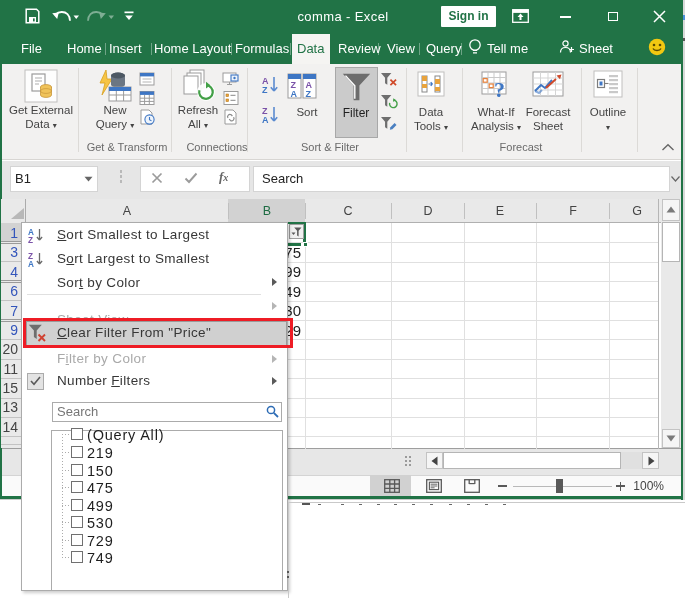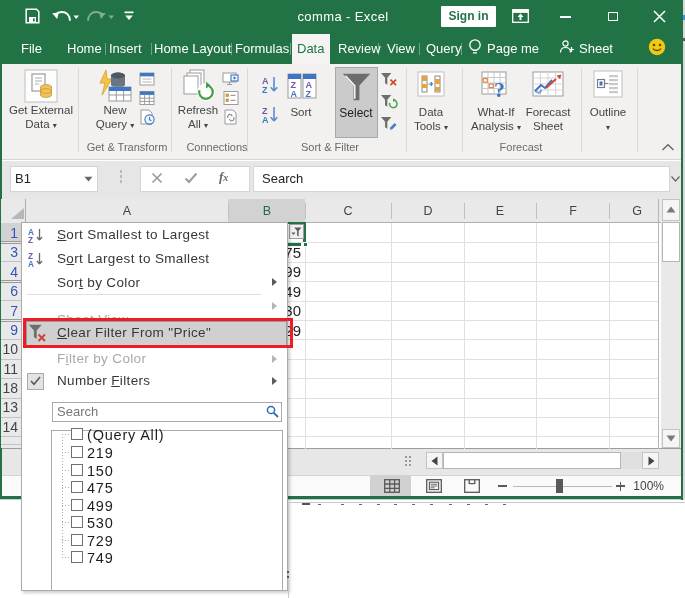--- a/index.html
+++ b/index.html
@@ -115,21 +115,21 @@
     <div class="abs" style="left:291.5px;top:34px;width:38.5px;height:30px;background:#f5f4f2;"></div>
     <div class="abs" style="left:297px;top:40.5px;color:#217346;font-size:13px;">Data</div>
     <div class="abs tab" style="left:338px;">Review</div>
     <div class="abs tab" style="left:387px;">View</div>
     <div class="abs tab" style="left:426px;">Query</div>
 
     <svg class="abs" style="left:468px;top:38px" width="14" height="19" viewBox="0 0 14 19">
       <circle cx="7" cy="7" r="5.2" fill="none" stroke="#fff" stroke-width="1.3"></circle>
       <path d="M5 12.5 h4 M5 14.8 h4" stroke="#fff" stroke-width="1.2"></path>
     </svg>
-    <div class="abs tab" style="left:487px;">Page me</div>
+    <div class="abs tab" style="left:487px;">Tell me</div>
 
     <svg class="abs" style="left:559px;top:39px" width="16" height="16" viewBox="0 0 16 16">
       <circle cx="6.5" cy="4.5" r="2.6" fill="none" stroke="#fff" stroke-width="1.2"></circle>
       <path d="M1.5 13.5 c0-3.4 2.3-5 5-5 c2.7 0 5 1.6 5 5" fill="none" stroke="#fff" stroke-width="1.2"></path>
       <path d="M12.5 8 v5 M10 10.5 h5" stroke="#fff" stroke-width="1.2"></path>
     </svg>
     <div class="abs tab" style="left:579px;">Sheet</div>
 
     <svg class="abs" style="left:648px;top:38px" width="18" height="18" viewBox="0 0 18 18">
       <circle cx="9" cy="9" r="8.2" fill="#f2c811"></circle>
@@ -242,28 +242,28 @@
     <svg class="abs" style="left:287px;top:73px" width="30" height="26" viewBox="0 0 30 26">
       <rect x="1" y="1" width="13" height="24" fill="#fff" stroke="#9b9b9b"></rect>
       <rect x="1" y="1" width="13" height="5" fill="#3e76c4"></rect>
       <rect x="16" y="1" width="13" height="24" fill="#fff" stroke="#9b9b9b"></rect>
       <rect x="16" y="1" width="13" height="5" fill="#3e76c4"></rect>
       <text x="3.4" y="15" font-size="9" font-weight="bold" fill="#7a52a8" font-family="Liberation Sans">Z</text>
       <text x="3.4" y="24" font-size="9" font-weight="bold" fill="#3e76c4" font-family="Liberation Sans">A</text>
       <text x="18.4" y="15" font-size="9" font-weight="bold" fill="#7a52a8" font-family="Liberation Sans">A</text>
       <text x="18.4" y="24" font-size="9" font-weight="bold" fill="#3e76c4" font-family="Liberation Sans">Z</text>
     </svg>
-    <div class="abs btnlabel" style="left:266px;top:106px;width:70px;">Sort</div>
+    <div class="abs btnlabel" style="left:272px;top:106px;width:70px;">Sort</div>
 
     <div class="abs" style="left:335px;top:67px;width:43px;height:71px;background:#cbcbcb;border:1px solid #a8a8a8;"></div>
     <svg class="abs" style="left:342px;top:73px" width="29" height="28" viewBox="0 0 29 28">
       <path d="M0.8 0.8 h27.4 l-10.8 11.8 v14.6 h-5.8 v-14.6 z" fill="#6d6d6d"></path>
       <path d="M3.5 2.6 l9.3 10.2 v13" fill="none" stroke="#fff" stroke-width="1.4"></path>
     </svg>
-    <div class="abs btnlabel" style="left:321px;top:107px;width:70px;font-size:12px;color:#1f1f1f;">Select</div>
+    <div class="abs btnlabel" style="left:321px;top:107px;width:70px;font-size:12px;color:#1f1f1f;">Filter</div>
 
     <svg class="abs" style="left:380px;top:72px" width="18" height="16" viewBox="0 0 19 17">
       <path d="M1 1 h11 l-4.3 5 v7.5 l-2.4 -1.6 v-5.9 z" fill="#6e6e6e"></path>
       <path d="M11 8 l6 6 M17 8 l-6 6" stroke="#d04a2a" stroke-width="1.8"></path>
     </svg>
     <svg class="abs" style="left:380px;top:94px" width="18" height="16" viewBox="0 0 19 17">
       <path d="M1 1 h11 l-4.3 5 v7.5 l-2.4 -1.6 v-5.9 z" fill="#6e6e6e"></path>
       <path d="M14 6.5 a4 4 0 1 1 -3.8 3" fill="none" stroke="#43a047" stroke-width="1.5"></path>
       <path d="M14 4.4 l2.8 2.1 l-2.8 2.1 z" fill="#43a047"></path>
     </svg>
@@ -398,23 +398,23 @@
     <div class="abs" style="left:1px;top:378px;width:24px;height:1px;background:#c3c3c3;"></div>
     <div class="abs" style="left:1px;top:398px;width:24px;height:1px;background:#c3c3c3;"></div>
     <div class="abs" style="left:1px;top:417px;width:24px;height:1px;background:#c3c3c3;"></div>
     <div class="abs" style="left:1px;top:436px;width:24px;height:1px;background:#c3c3c3;"></div>
     <div class="abs rowlabel" style="left:0px;top:224.5px;color:#3355bb;">1</div>
     <div class="abs rowlabel" style="left:0px;top:244px;color:#3355bb;">3</div>
     <div class="abs rowlabel" style="left:0px;top:263.5px;color:#3355bb;">4</div>
     <div class="abs rowlabel" style="left:0px;top:283px;color:#3355bb;">6</div>
     <div class="abs rowlabel" style="left:0px;top:302.5px;color:#3355bb;">7</div>
     <div class="abs rowlabel" style="left:0px;top:321.5px;color:#3355bb;">9</div>
-    <div class="abs rowlabel" style="left:0px;top:341px;color:#444;">10</div>
+    <div class="abs rowlabel" style="left:0px;top:341px;color:#444;">20</div>
     <div class="abs rowlabel" style="left:0px;top:360.5px;color:#444;">11</div>
-    <div class="abs rowlabel" style="left:0px;top:380px;color:#444;">18</div>
+    <div class="abs rowlabel" style="left:0px;top:380px;color:#444;">15</div>
     <div class="abs rowlabel" style="left:0px;top:399px;color:#444;">13</div>
     <div class="abs rowlabel" style="left:0px;top:418.5px;color:#444;">14</div>
 
     <div class="abs cellnum" style="left:231px;top:243.5px;">475</div>
     <div class="abs cellnum" style="left:231px;top:263px;">499</div>
     <div class="abs cellnum" style="left:231px;top:282.5px;">749</div>
     <div class="abs cellnum" style="left:231px;top:302px;">530</div>
     <div class="abs cellnum" style="left:231px;top:321.5px;">729</div>
 
     <div class="abs" style="left:287px;top:221.5px;width:19px;height:2.5px;background:#217346;"></div>

